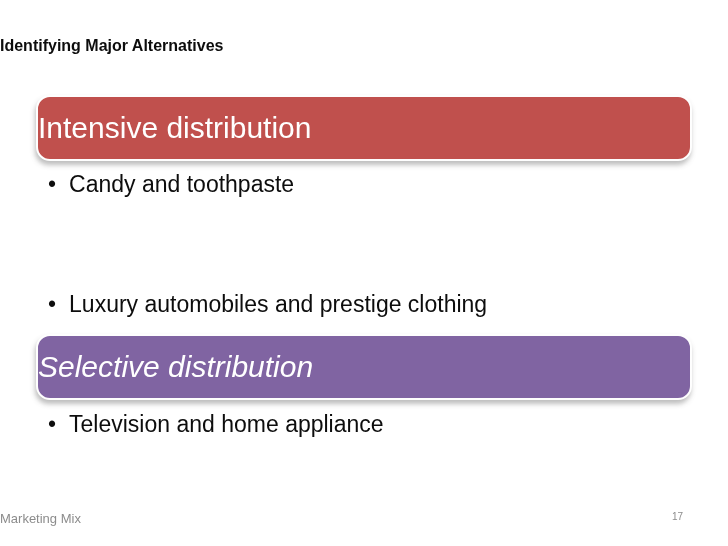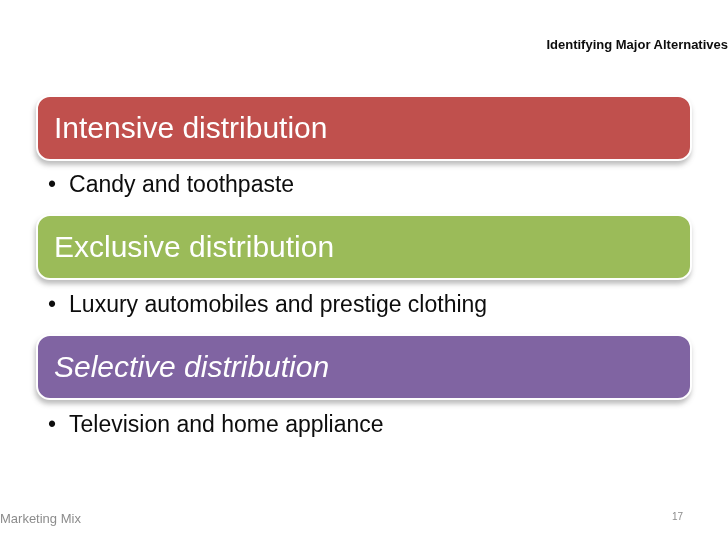--- a/index.html
+++ b/index.html
@@ -24,36 +24,35 @@
     font-size: 24px;
     font-weight: 700;
     color: #0d0d0d;
     letter-spacing: -0.3px;
   }
   .subtitle {
     position: absolute;
     top: 37px;
     left: 0;
     width: 100%;
-    text-align: right;
-    font-size: 13px;
+    text-align: left;
+    font-size: 16px;
     font-weight: 700;
     color: #0d0d0d;
   }
   .banner {
     position: absolute;
     left: 36px;
     width: 656px;
     height: 66px;
     box-sizing: border-box;
     border: 2px solid #fefefe;
     border-radius: 14px;
     display: flex;
     align-items: center;
-    padding-left: 16px;
     box-shadow: -1px 4px 5px rgba(110,110,110,0.45);
   }
   .banner-label {
     color: #ffffff;
     font-size: 30px;
     line-height: 1;
     white-space: nowrap;
   }
   .banner-1 { top: 95px; }
   .banner-2 { top: 214px; }
@@ -101,23 +100,20 @@
   <div class="subtitle">Identifying Major Alternatives</div>
 
   <div class="banner banner-1" style="background: rgb(192, 80, 77);">
     <span class="banner-label">Intensive distribution</span>
   </div>
   <div class="bullet-row bullet-1">
     <span class="bullet-dot">•</span>
     <span class="bullet-text">Candy and toothpaste</span>
   </div>
 
-  <div class="banner banner-2" style="background: rgb(155, 187, 89);">
-    <span class="banner-label">Exclusive distribution</span>
-  </div>
   <div class="bullet-row bullet-2">
     <span class="bullet-dot">•</span>
     <span class="bullet-text">Luxury automobiles and prestige clothing</span>
   </div>
 
   <div class="banner banner-3" style="background: rgb(128, 100, 162);">
     <span class="banner-label">Selective distribution</span>
   </div>
   <div class="bullet-row bullet-3">
     <span class="bullet-dot">•</span>

